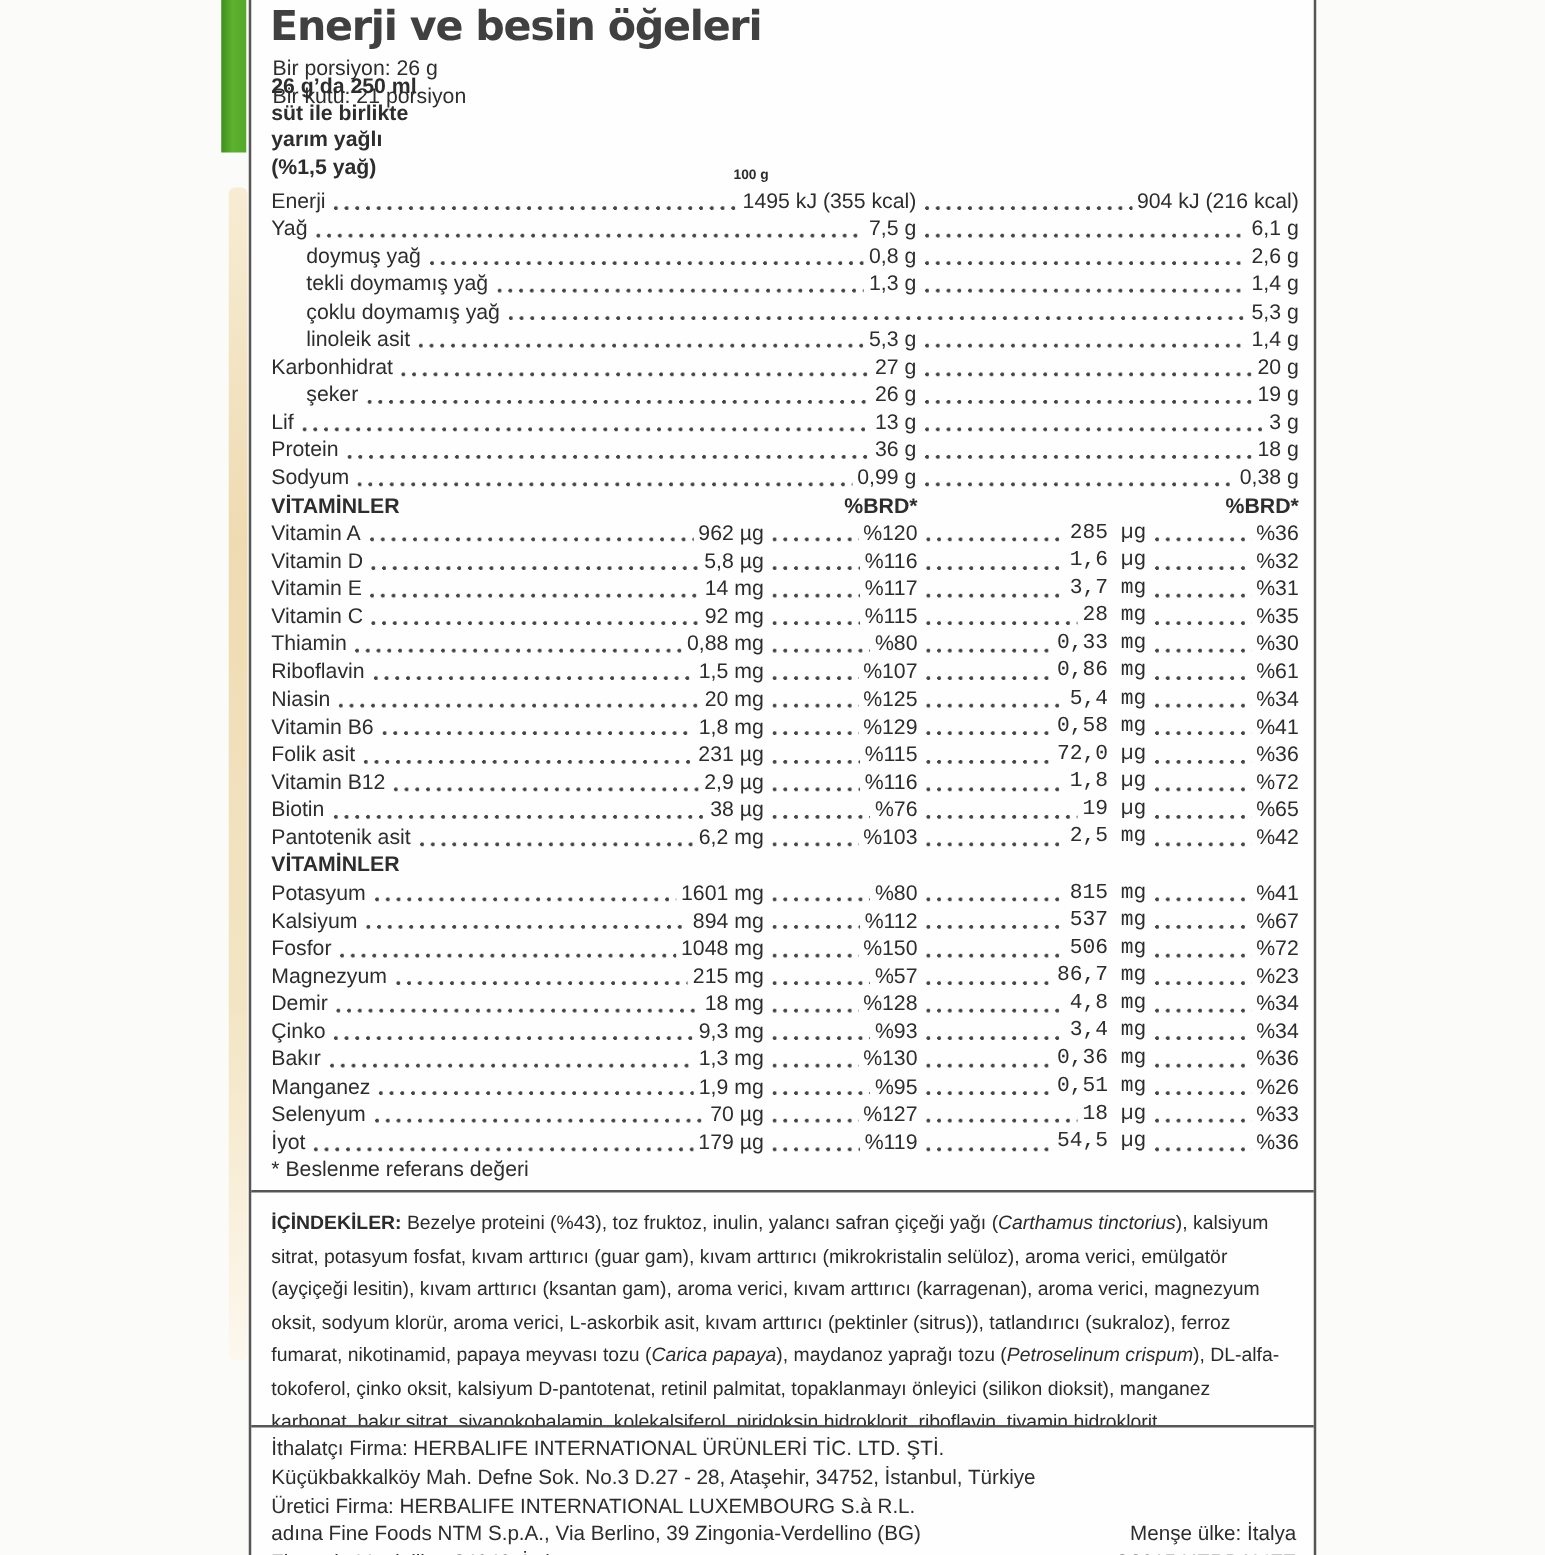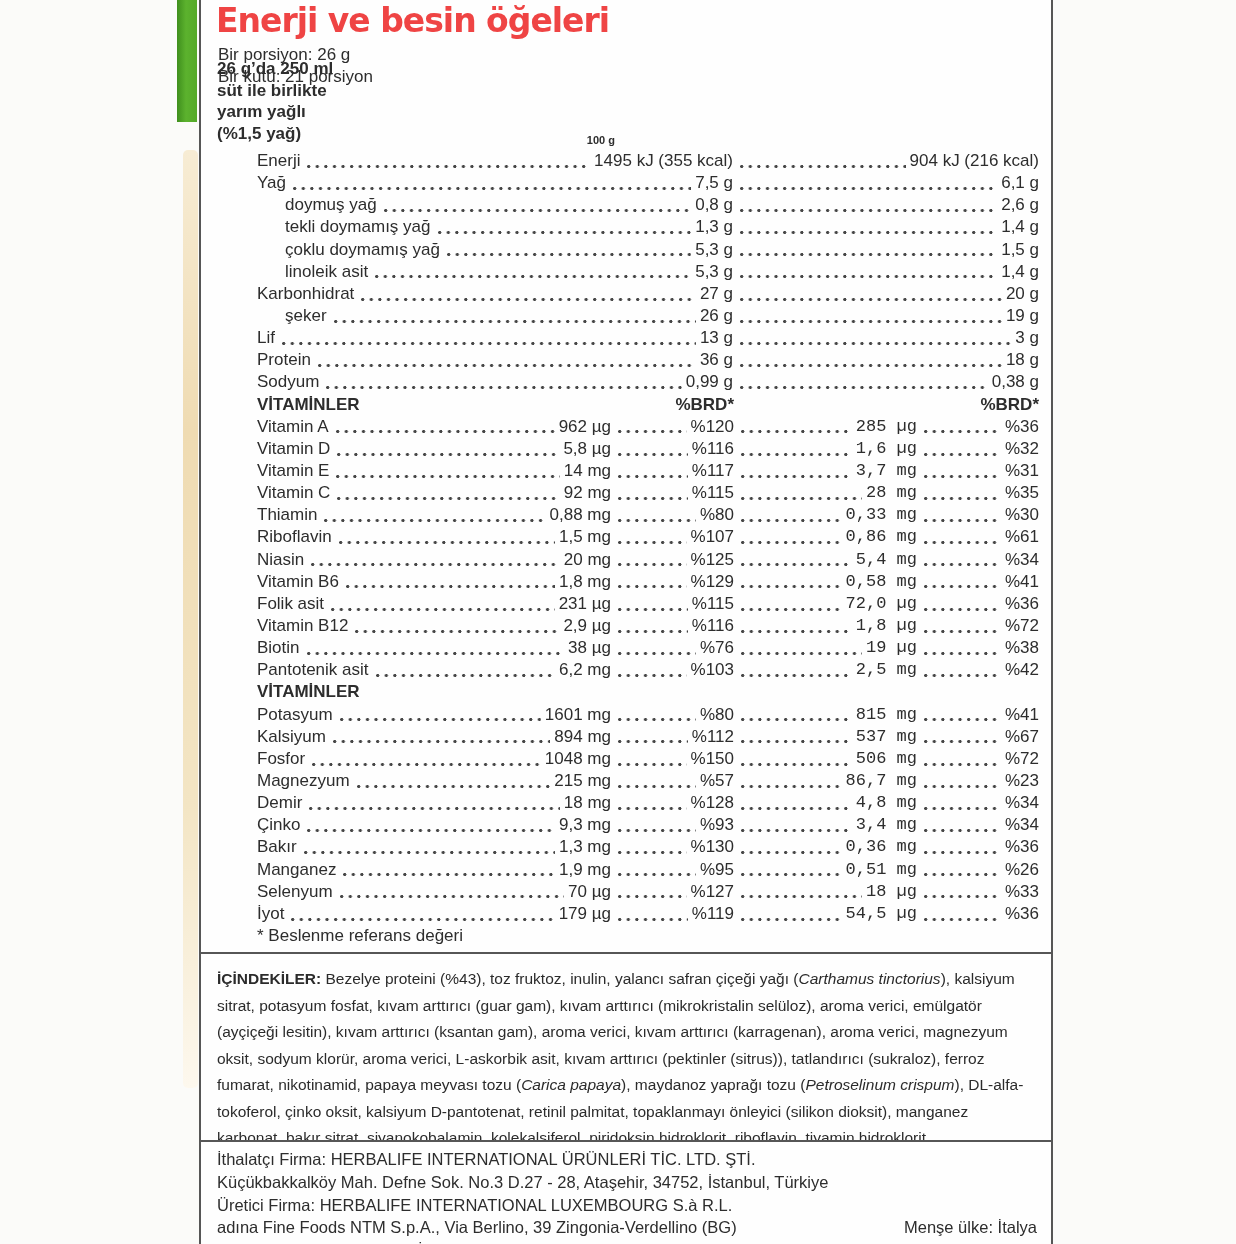--- a/index.html
+++ b/index.html
@@ -16,27 +16,27 @@
     background:linear-gradient(90deg,#3f8f1d,#5cb22e 45%,#54a928);}
   .beige-strip{position:absolute;left:183px;top:150px;width:15px;height:938px;border-radius:5px;
     background:linear-gradient(180deg,#f7ecd4,#efdbb2 30%,#f3e5c4 70%,#fdf8ee);filter:blur(.6px);}
   
   .box{position:absolute;left:199px;top:-3px;width:850px;height:1260px;
     border-left:2.5px solid #565656;border-right:2.5px solid #565656;background:#fefefe;}
   
   .hdr{position:relative;height:153px;}
   .title{position:absolute;left:15px;top:4px;
     font-family:"DejaVu Sans","Liberation Sans",sans-serif;
-    font-weight:bold;font-size:33px;letter-spacing:-1px;color:#ef4444;white-space:nowrap;}
+    font-weight:bold;font-size:33px;letter-spacing:-1px;color:#404040;white-space:nowrap;}
   .serv{position:absolute;left:17px;top:47px;font-size:17px;line-height:21.5px;}
   .h100{position:absolute;left:16px;width:398px;bottom:4px;text-align:right;font-weight:700;font-size:11px;}
   .milkhdr{position:absolute;left:16px;width:704px;top:61px;font-weight:700;
     font-size:17px;line-height:21.5px;}
   
-  .nt{padding:0 12px 0 16px;margin-left:40px;}
+  .nt{padding:0 12px 0 16px;}
   .row{display:flex;height:22.15px;line-height:22.15px;font-size:17px;align-items:stretch;}
   .c1{flex:1;display:flex;min-width:0;}
   .lab{white-space:nowrap;}
   .ind{padding-left:28px;}
   .val{white-space:nowrap;}
   .b{font-weight:700;}
   .i{font-style:italic;}
   .cell{display:flex;flex-shrink:0;justify-content:flex-end;min-width:0;}
   .w-brd1{width:123px;}
   .w-milk{width:183px;font-family:Liberation Mono, monospace;}
@@ -122,24 +122,20 @@
             <span class="lead"></span>
             <span class="val">1,4 g</span>
           </span>
         </div>
         <div class="row">
           <span class="c1">
             <span class="lab ind">çoklu doymamış yağ</span>
             <span class="lead"></span>
             <span class="val">5,3 g</span>
           </span>
-          <span class="cell w-macro">
-            <span class="lead"></span>
-            <span class="val">1,5 g</span>
-          </span>
         </div>
         <div class="row">
           <span class="c1">
             <span class="lab ind">linoleik asit</span>
             <span class="lead"></span>
             <span class="val">5,3 g</span>
           </span>
           <span class="cell w-macro">
             <span class="lead"></span>
             <span class="val">1,4 g</span>
@@ -411,21 +407,21 @@
           <span class="cell w-brd1">
             <span class="lead"></span>
             <span class="val">%76</span>
           </span>
           <span class="cell w-milk">
             <span class="lead"></span>
             <span class="val">19 µg</span>
           </span>
           <span class="cell w-brd2">
             <span class="lead"></span>
-            <span class="val">%38</span>
+            <span class="val">%65</span>
           </span>
         </div>
         <div class="row">
           <span class="c1">
             <span class="lab">Pantotenik asit</span>
             <span class="lead"></span>
             <span class="val">6,2 mg</span>
           </span>
           <span class="cell w-brd1">
             <span class="lead"></span>

